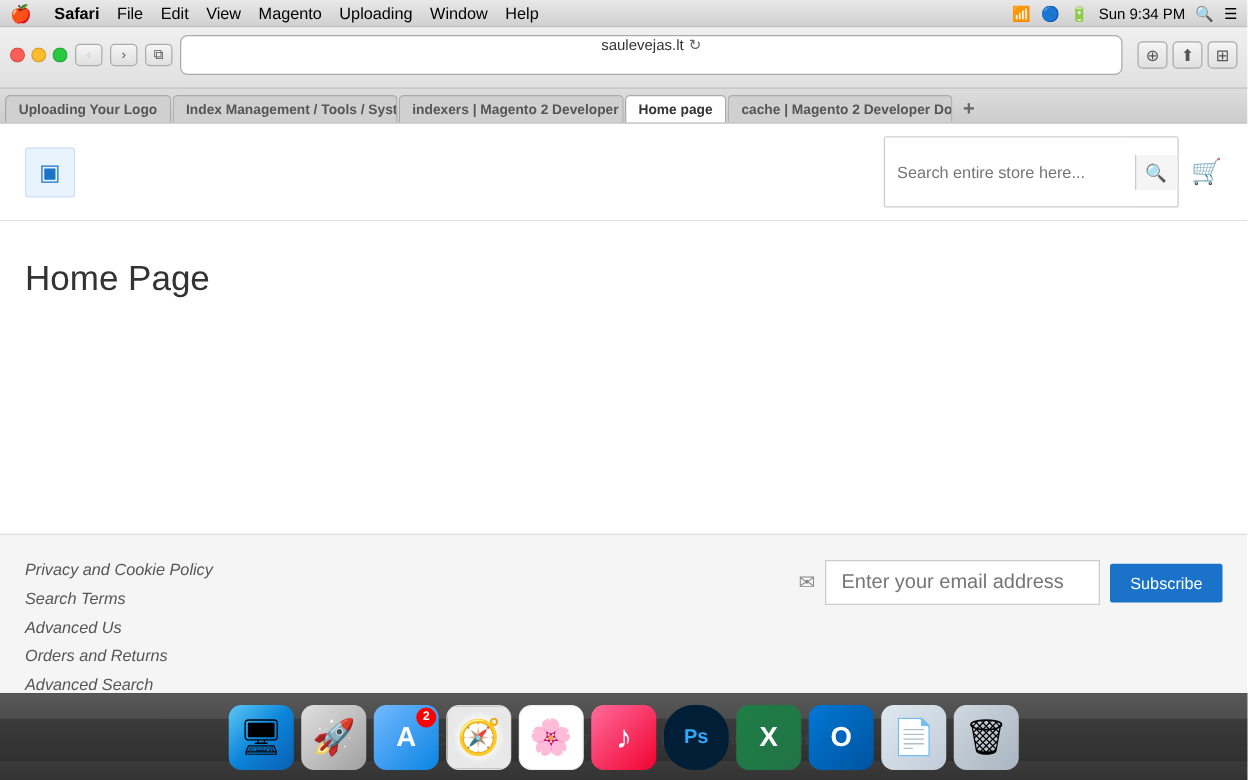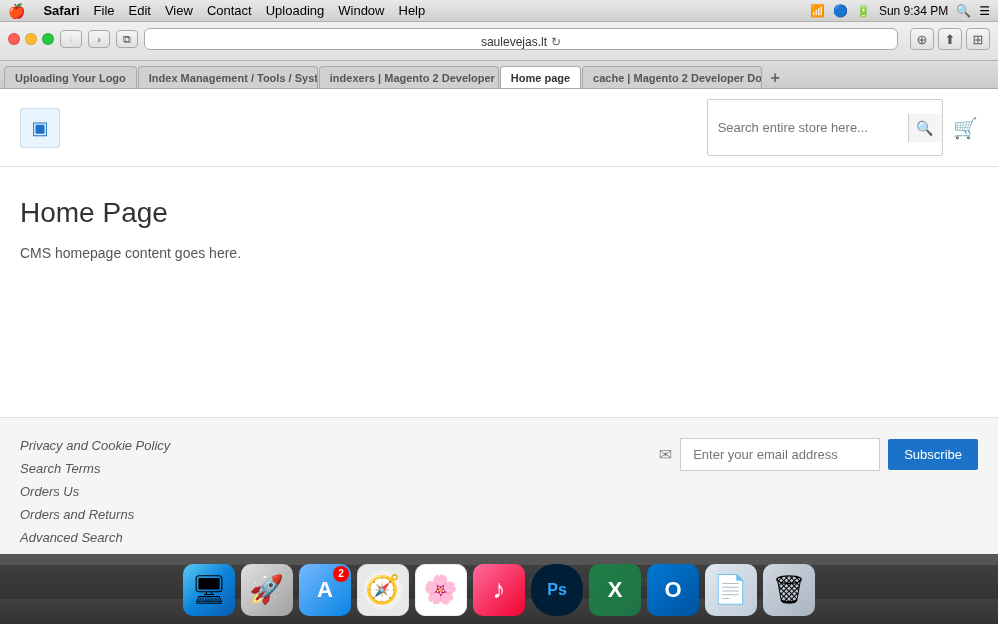--- a/index.html
+++ b/index.html
@@ -49,25 +49,25 @@
       background: linear-gradient(to bottom, #f5f5f5, #e0e0e0);
       border: 1px solid #aaa;
       border-radius: 4px;
       display: flex; align-items: center; justify-content: center;
       font-size: 11px; cursor: pointer; color: #555;
     }
     .nav-btn.disabled { color: #ccc; }
     .address-bar-wrap {
       flex: 1;
       display: flex;
-      align-items: flex-end;
+      align-items: flex-start;
       background: #fff;
       border: 1px solid #aaa;
       border-radius: 6px;
-      height: 22px;
+      height: 32px;
       padding: 0 6px;
       justify-content: center;
       position: relative;
     }
     .address-bar-text { font-size: 12px; color: #333; }
     .reload-btn { font-size: 12px; color: #666; margin-left: 4px; cursor: pointer; }
     .browser-actions { display: flex; gap: 4px; margin-left: 6px; }
     .browser-action-btn {
       width: 24px; height: 22px;
       background: linear-gradient(to bottom, #f5f5f5, #e0e0e0);
@@ -177,22 +177,22 @@
       justify-content: space-between;
       align-items: flex-start;
     }
     .footer-links { display: flex; flex-direction: column; gap: 8px; font-style: italic; }
     .footer-link { font-size: 13px; color: #555; text-decoration: none; cursor: pointer; }
     .newsletter-section { display: flex; align-items: center; gap: 8px; }
     .newsletter-icon { font-size: 16px; color: #888; }
     .newsletter-input {
       border: 1px solid #ccc;
       padding: 8px 12px;
-      font-size: 13px;
-      width: 200px;
+      font-size: 16px;
+      width: 220px;
       outline: none;
       color: #aaa;
     }
     .subscribe-btn {
       background: #1a73c8;
       color: #fff;
       border: none;
       padding: 8px 16px;
       font-size: 13px;
       cursor: pointer;
@@ -266,21 +266,21 @@
   </style>
 </head>
 <body>
 
 <div class="macos-menubar">
   <span class="apple-logo">🍎</span>
   <span class="menu-item bold">Safari</span>
   <span class="menu-item">File</span>
   <span class="menu-item">Edit</span>
   <span class="menu-item">View</span>
-  <span class="menu-item">Contact</span>
+  <span class="menu-item">Magento</span>
   <span class="menu-item">Uploading</span>
   <span class="menu-item">Window</span>
   <span class="menu-item">Help</span>
   <div class="menubar-right">
     <span>📶</span>
     <span>🔵</span>
     <span>🔋</span>
     <span>Sun 9:34 PM</span>
     <span>🔍</span>
     <span>☰</span>
@@ -328,28 +328,27 @@
       <input type="text" placeholder="Search entire store here..." style="">
       <div class="store-search-btn">
         <span>🔍</span>
       </div>
     </div>
     <span class="cart-icon">🛒</span>
   </div>
 
   <div class="store-main">
     <h1 class="page-title">Home Page</h1>
-    <p class="page-content">CMS homepage content goes here.</p>
   </div>
 
   <div class="store-footer">
     <div class="footer-links">
       <a class="footer-link">Privacy and Cookie Policy</a>
       <a class="footer-link">Search Terms</a>
-      <a class="footer-link">Orders Us</a>
+      <a class="footer-link">Advanced Us</a>
       <a class="footer-link">Orders and Returns</a>
       <a class="footer-link">Advanced Search</a>
     </div>
     <div class="newsletter-section">
       <span class="newsletter-icon">✉</span>
       <input class="newsletter-input" type="email" placeholder="Enter your email address" style="">
       <button class="subscribe-btn">Subscribe</button>
     </div>
   </div>
 

